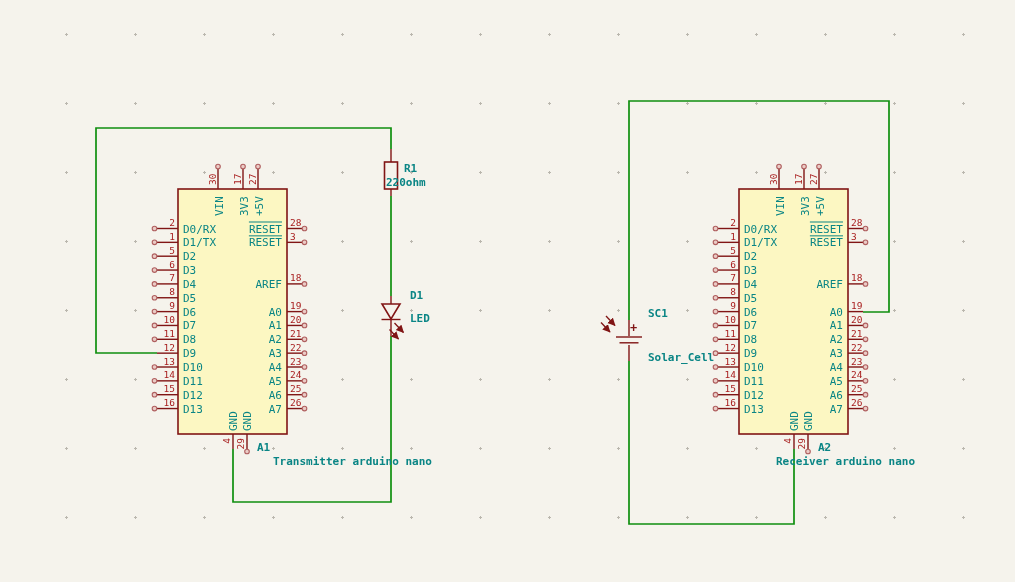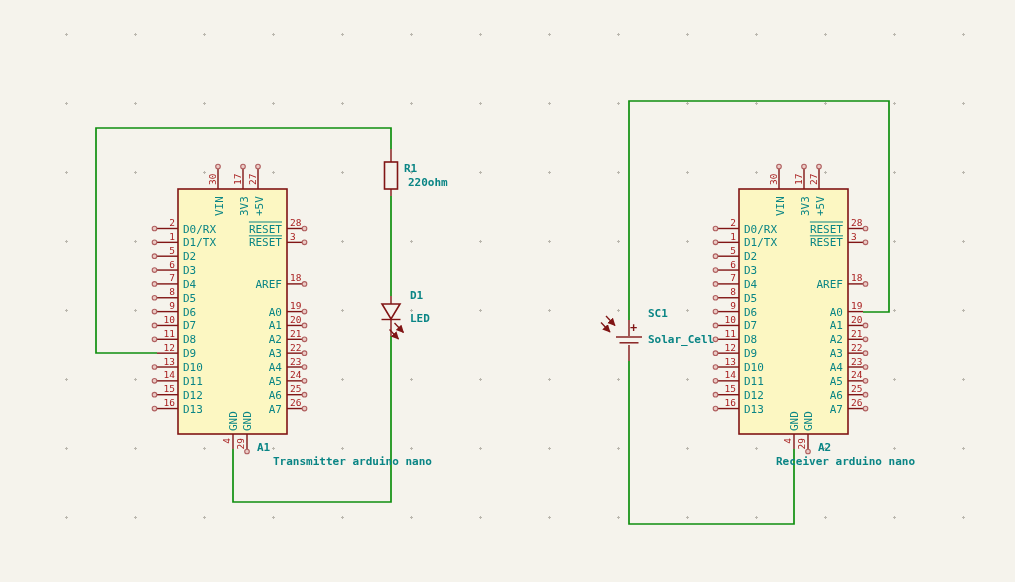--- a/index.html
+++ b/index.html
@@ -304,27 +304,27 @@
         <line x1="629" y1="320" x2="629" y2="336" class="pin"></line>
         <line x1="616" y1="337" x2="642" y2="337" class="pin" stroke-width="2"></line>
         <line x1="619.5" y1="342.8" x2="638.5" y2="342.8" class="pin" stroke-width="4.5"></line>
         <line x1="629" y1="345" x2="629" y2="361" class="pin"></line>
         <line x1="606" y1="316" x2="615" y2="325.5" class="arrow" marker-end="url(#ah)"></line>
         <line x1="601" y1="322.5" x2="610" y2="332" class="arrow" marker-end="url(#ah)"></line>
       </g>
     </svg>
 
   <div class="lbl" style="left:404px;top:163px">R1</div>
-  <div class="lbl" style="left:408px;top:177px">220ohm</div>
+  <div class="lbl" style="left:386px;top:177px">220ohm</div>
 
   <div class="lbl" style="left:410px;top:290px">D1</div>
   <div class="lbl" style="left:410px;top:313px">LED</div>
 
   <div class="lbl plus" style="left:630px;top:322px">+</div>
   <div class="lbl" style="left:648px;top:308px">SC1</div>
-  <div class="lbl" style="left:648px;top:334px">Solar_Cell</div>
+  <div class="lbl" style="left:648px;top:352px">Solar_Cell</div>
 
   <div class="lbl" style="left:257px;top:442px">A1</div>
   <div class="lbl" style="left:273px;top:456px">Transmitter arduino nano</div>
 
   <div class="lbl" style="left:818px;top:442px">A2</div>
   <div class="lbl" style="left:776px;top:456px">Receiver arduino nano</div>
 </div>
 
 </body></html>

